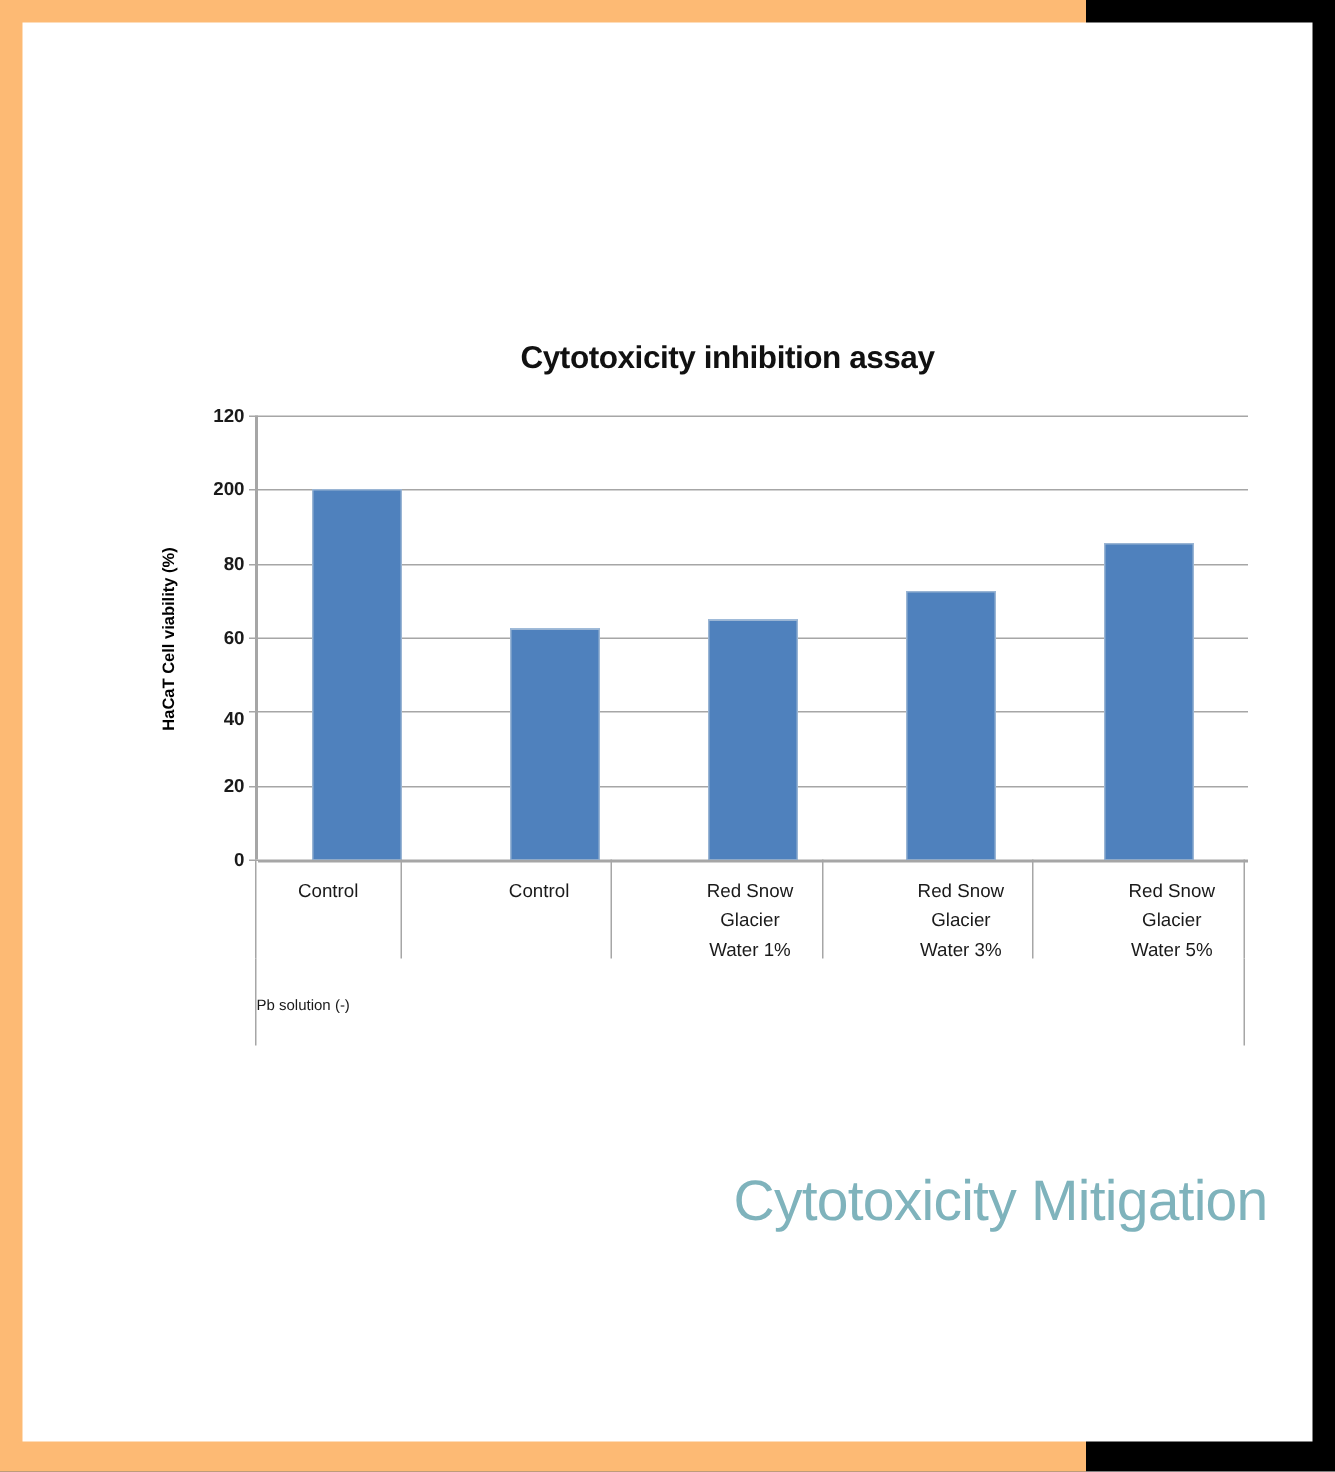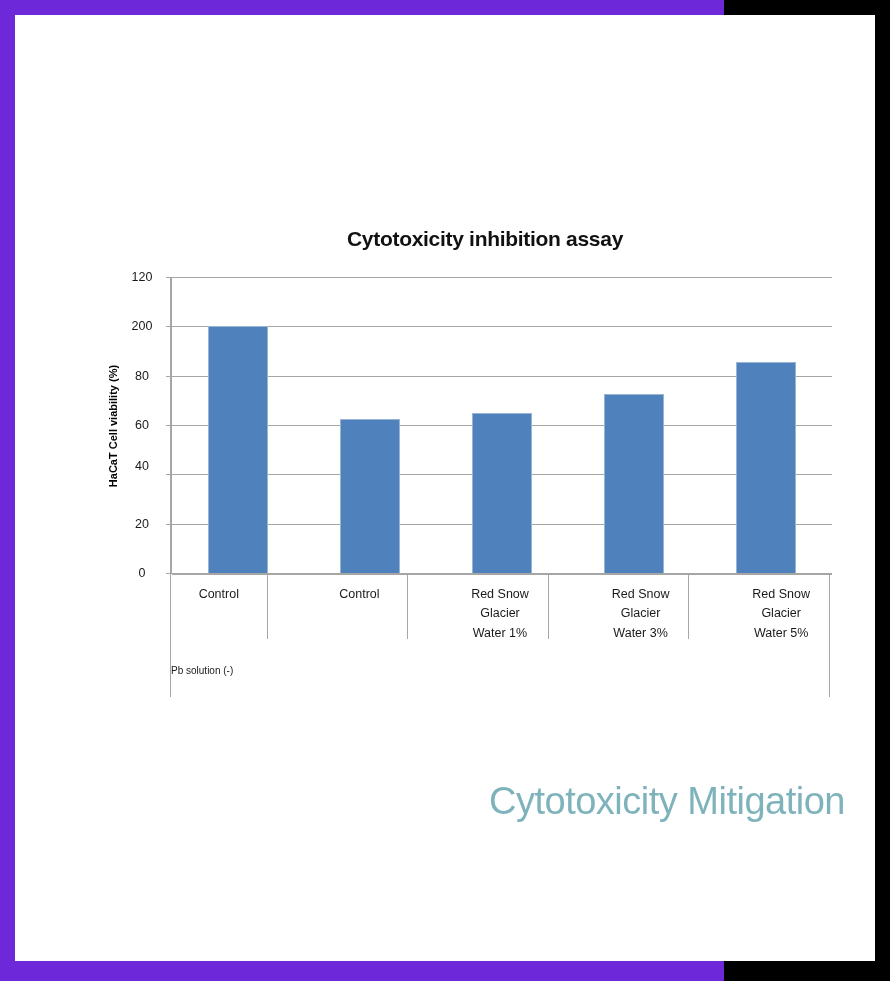--- a/index.html
+++ b/index.html
@@ -10,21 +10,21 @@
     background: #000000;
     font-family: "Liberation Sans", sans-serif;
     overflow: hidden;
   }
 
   
   #slide-frame {
     position: absolute;
     left: 0; top: 0;
     width: 724px; height: 981px;
-    background: #6d28d9;
+    background: #fdba74;
   }
   #slide-page {
     position: absolute;
     left: 15px; top: 15px;
     width: 860px; height: 946px;
     background: #ffffff;
   }
 
   
   #chart-block {
@@ -92,22 +92,23 @@
   }
 
   .y-tick-label {
     position: absolute;
     right: 100%;
     margin-right: 9px;
     transform: translateY(-50%);
     font-size: 12.5px;
     color: #1a1a1a;
     white-space: nowrap;
-    text-align: center;
+    text-align: right;
     width: 42px;
+    font-weight: bold;
   }
 
   
   #bars-layer {
     position: absolute;
     left: 0; top: 0;
     width: 660px; height: 296px;
   }
   .bar-slot {
     position: absolute;
@@ -196,21 +197,21 @@
       <div id="plot-area">
         <div id="gridlines">
             <div class="gridline zero" style="top: 296px;"></div>
             <div class="tick-mark" style="top: 296px;"></div>
             <div class="y-tick-label" style="top: 296px;">0</div>
             <div class="gridline" style="top: 246.667px;"></div>
             <div class="tick-mark" style="top: 246.667px;"></div>
             <div class="y-tick-label" style="top: 246.667px;">20</div>
             <div class="gridline" style="top: 197.333px;"></div>
             <div class="tick-mark" style="top: 197.333px;"></div>
-            <div class="y-tick-label" style="top: 189px;">40</div>
+            <div class="y-tick-label" style="top: 202px;">40</div>
             <div class="gridline" style="top: 148px;"></div>
             <div class="tick-mark" style="top: 148px;"></div>
             <div class="y-tick-label" style="top: 148px;">60</div>
             <div class="gridline" style="top: 98.6667px;"></div>
             <div class="tick-mark" style="top: 98.6667px;"></div>
             <div class="y-tick-label" style="top: 98.6667px;">80</div>
             <div class="gridline" style="top: 49.3333px;"></div>
             <div class="tick-mark" style="top: 49.3333px;"></div>
             <div class="y-tick-label" style="top: 49.3333px;">200</div>
             <div class="gridline" style="top: 0px;"></div>

